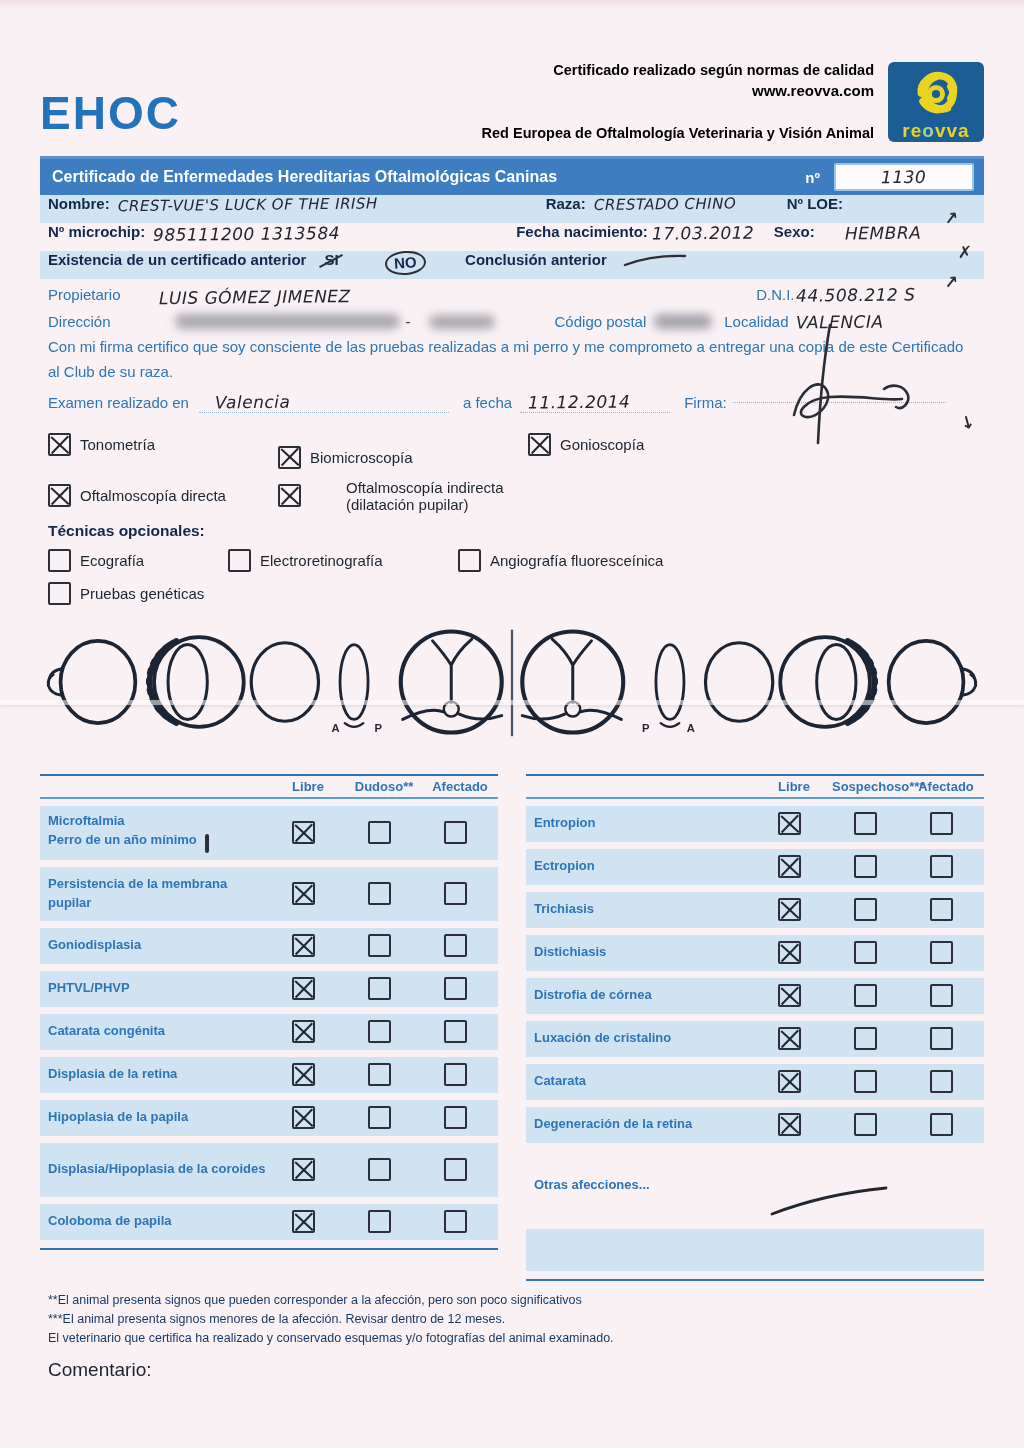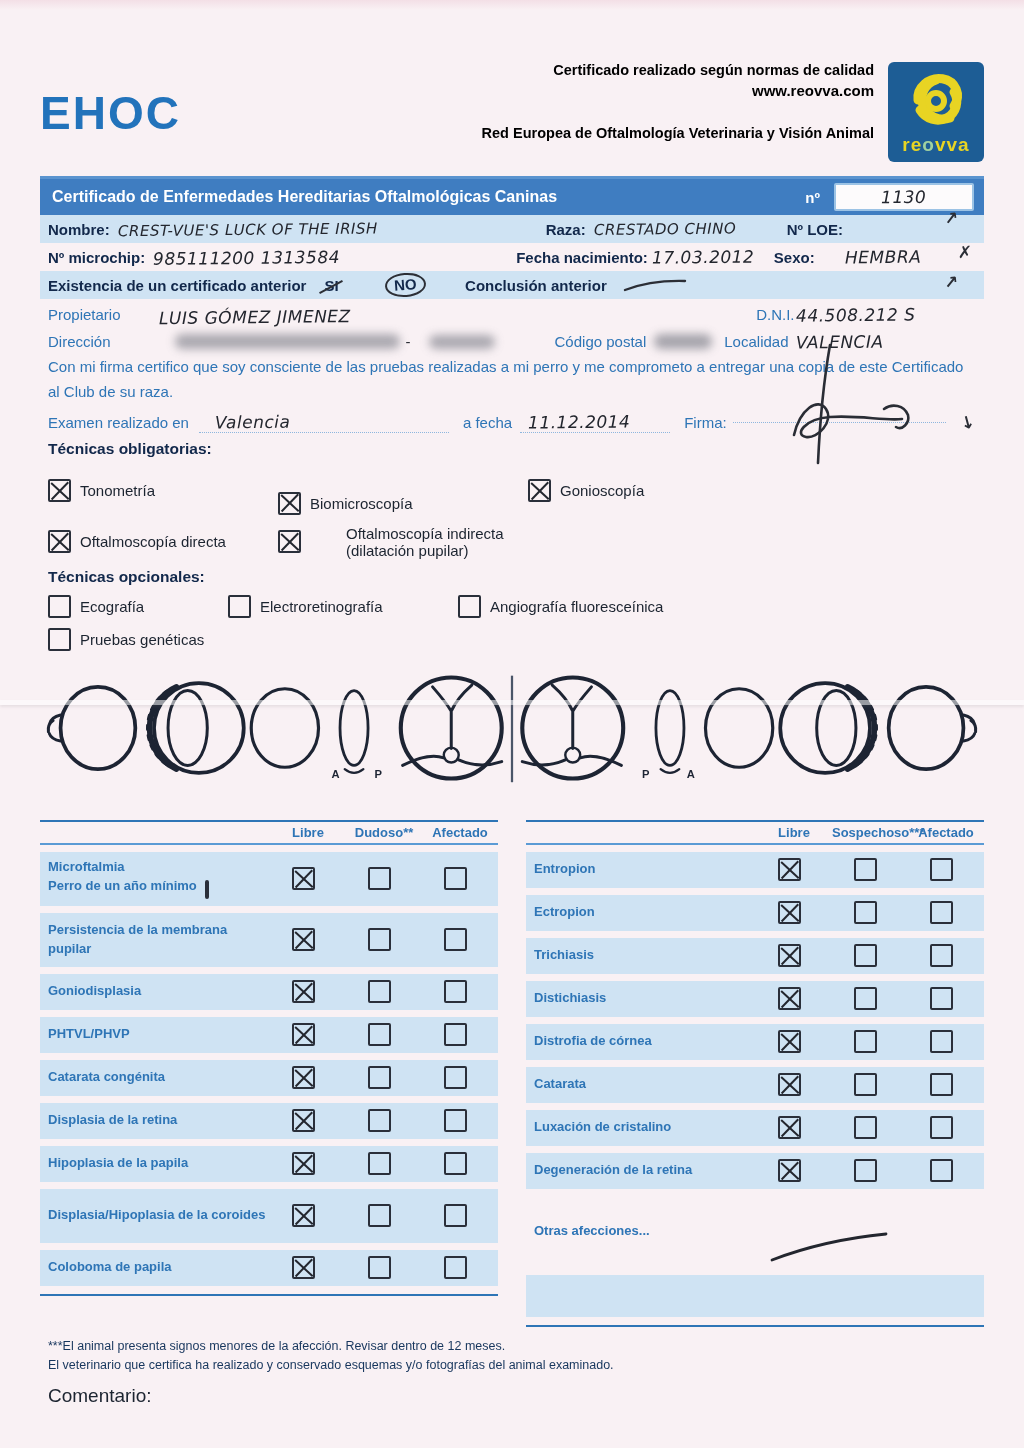--- a/index.html
+++ b/index.html
@@ -10,36 +10,36 @@
     background:linear-gradient(#f3dfe6,#f9f1f4);}
   .inner{position:relative;padding:0 40px;}
 
   
   .hdr{display:flex;align-items:flex-start;padding-top:62px;}
   .ehoc{font-size:46px;font-weight:bold;color:#2273bb;letter-spacing:2px;margin-top:24px;}
   .hdr-right{margin-left:auto;text-align:right;color:#000000;font-weight:bold;margin-right:14px;}
   .hdr-right .l1{font-size:14.5px;}
   .hdr-right .l2{font-size:15px;margin-top:4px;}
   .hdr-right .l3{font-size:14.5px;margin-top:26px;}
-  .logo{width:96px;height:100px;background:#1d5d95;border-radius:6px;flex:0 0 auto;
+  .logo{width:96px;height:80px;background:#1d5d95;border-radius:6px;flex:0 0 auto;
     display:flex;flex-direction:column;align-items:center;justify-content:flex-start;}
   .logo svg{display:block;}
   .logo .brand{color:#e8d423;font-size:19px;font-weight:bold;letter-spacing:1px;margin-top:-6px;}
   .logo .brand .o2{color:#9fd0a0;}
 
   
   .titlebar{margin-top:14px;background:#3f7dc1;border-top:3px solid #5b94cf;
     display:flex;align-items:center;padding:4px 10px 4px 12px;color:#fff;}
   .titlebar .t{font-size:16px;font-weight:bold;}
   .titlebar .no{font-size:15px;font-weight:bold;margin-left:auto;margin-right:14px;}
   .numbox{background:#fdfbfc;border:2px solid #9cc3e5;border-radius:2px;width:136px;height:24px;
     display:flex;align-items:center;justify-content:center;}
 
   
-  .idrow{display:flex;align-items:center;height:28px;padding:0 8px;font-size:15px;
+  .idrow{display:flex;align-items:flex-start;height:28px;padding:0 8px;font-size:15px;
     font-weight:bold;color:#12284b;}
   .idrow.shade{background:#cfe3f3;}
   .hand{font-family:"DejaVu Sans",sans-serif;font-style:italic;color:#23262e;
     font-weight:normal;letter-spacing:0.5px;transform:rotate(-0.6deg);display:inline-block;}
   .hand.big{font-size:17px;}
   .strike{position:relative;display:inline-block;padding:0 2px;}
   .strike::after{content:"";position:absolute;left:-4px;top:55%;width:26px;height:2px;
     background:#2c2f36;transform:rotate(-28deg);}
   .circled{display:inline-block;border:2px solid #2c2f36;border-radius:50%;
     padding:1px 7px 2px 7px;transform:rotate(-4deg);}
@@ -187,21 +187,20 @@
       </div>
       <svg class="sig-owner" width="190" height="130" viewBox="0 0 190 130">
         <g fill="none" stroke="#2a2d35" stroke-width="2.6" stroke-linecap="round">
           <path d="M96,6 C90,40 86,80 84,124"></path>
           <path d="M60,96 C66,70 84,58 92,70 C100,82 84,100 72,98 C60,96 70,80 96,78 C126,76 150,82 168,80"></path>
           <path d="M150,70 C158,64 170,66 174,76 C176,84 168,92 162,88"></path>
         </g>
       </svg>
     </div>
 
-    <div class="sec-title">Técnicas obligatorias:</div>
     <div id="oblig-rows">
         <div class="cbrow">
           <span class="cbitem" style="width: 230px;">
             <span class="cb checked"></span>
             <span>Tonometría</span>
           </span>
           <span class="cbitem" style="width: 250px; margin-top: 25px;">
             <span class="cb checked"></span>
             <span>Biomicroscopía</span>
           </span>
@@ -458,33 +457,33 @@
               <span class="cb checked"></span>
             </span>
             <span class="tcell">
               <span class="cb"></span>
             </span>
             <span class="tcell">
               <span class="cb"></span>
             </span>
           </div>
           <div class="trow">
+            <div class="tlabel"><span>Luxación de cristalino</span></div>
+            <span class="tcell">
+              <span class="cb checked"></span>
+            </span>
+            <span class="tcell">
+              <span class="cb"></span>
+            </span>
+            <span class="tcell">
+              <span class="cb"></span>
+            </span>
+          </div>
+          <div class="trow">
             <div class="tlabel"><span>Catarata</span></div>
-            <span class="tcell">
-              <span class="cb checked"></span>
-            </span>
-            <span class="tcell">
-              <span class="cb"></span>
-            </span>
-            <span class="tcell">
-              <span class="cb"></span>
-            </span>
-          </div>
-          <div class="trow">
-            <div class="tlabel"><span>Luxación de cristalino</span></div>
             <span class="tcell">
               <span class="cb checked"></span>
             </span>
             <span class="tcell">
               <span class="cb"></span>
             </span>
             <span class="tcell">
               <span class="cb"></span>
             </span>
           </div>
@@ -507,20 +506,21 @@
             </svg>
           </div>
           <div class="trow blank">
             <div class="tlabel"></div>
           </div>
           <div class="tbl-bottom"></div>
         </div>
     </div>
 
     <div class="fnotes" id="fnotes">
+        <div>**El animal presenta signos que pueden corresponder a la afección, pero son poco significativos</div>
         <div>***El animal presenta signos menores de la afección. Revisar dentro de 12 meses.</div>
         <div>El veterinario que certifica ha realizado y conservado esquemas y/o fotografías del  animal examinado.</div>
       </div>
     <div class="coment">Comentario:</div>
 
     <div class="concl">
       
       
       
       

